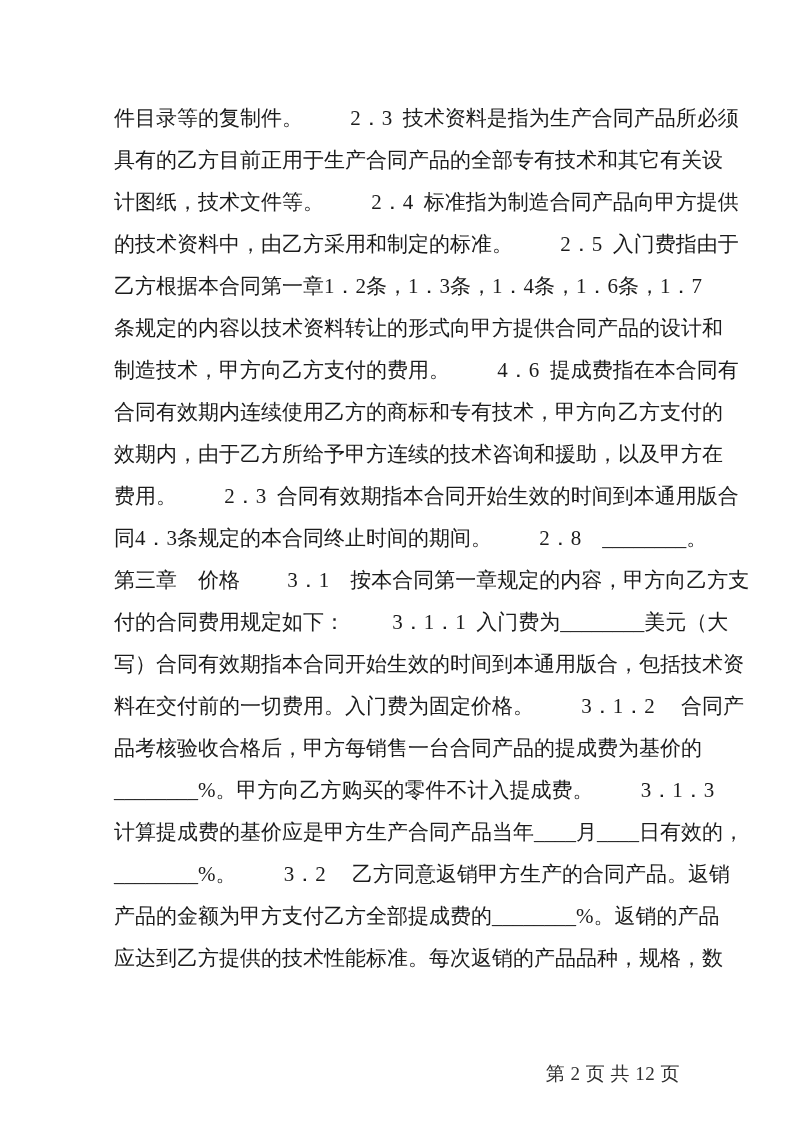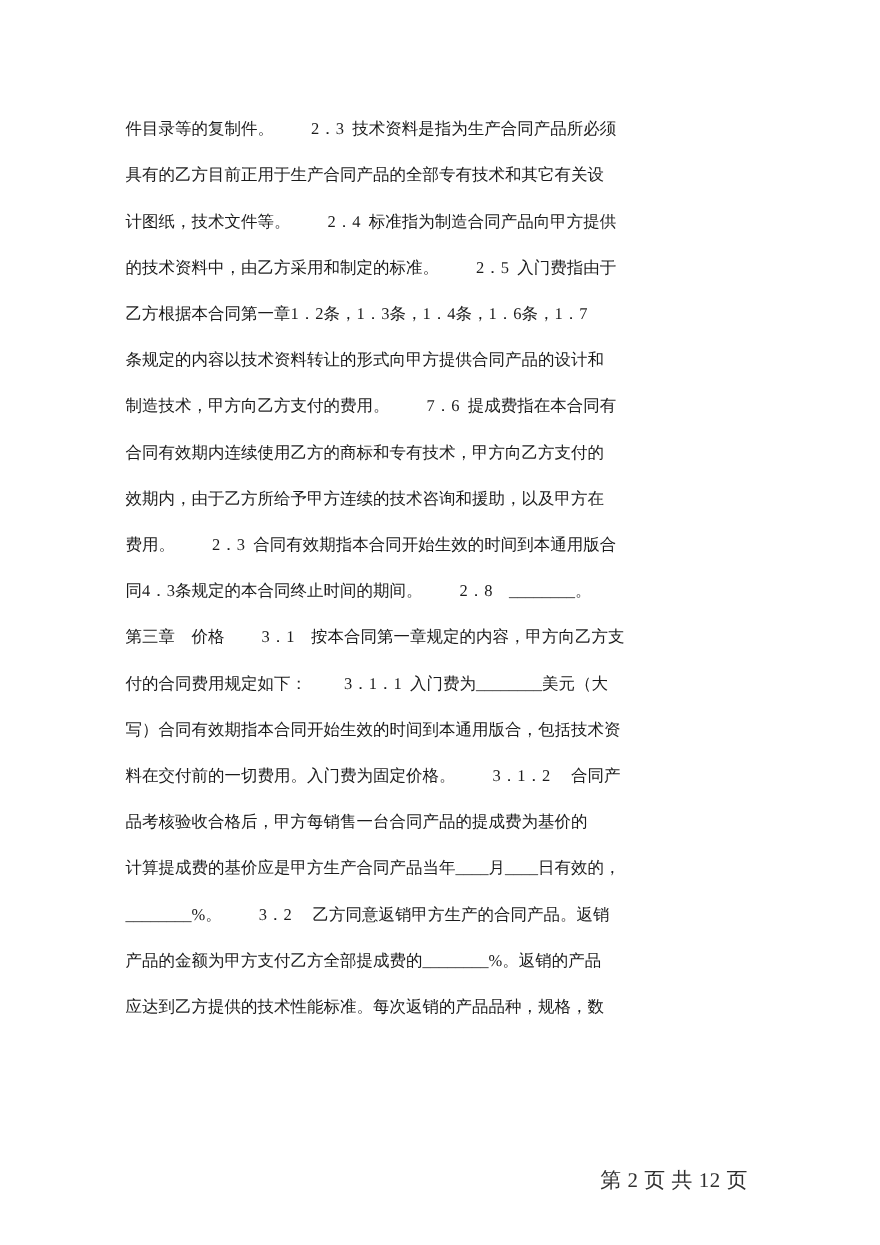--- a/index.html
+++ b/index.html
@@ -16,21 +16,21 @@
   }
   .doc-content {
     position: absolute;
     left: 114px;
     top: 97px;
     width: 586px;
   }
   .doc-line {
     margin: 0;
     padding: 0;
-    font-size: 15px;
+    font-size: 21px;
     line-height: 42px;
     color: #1b1b1b;
     white-space: pre;
     font-family: "Liberation Serif", "DejaVu Serif", serif;
   }
   .page-footer {
     position: absolute;
     top: 1047px;
     right: 120px;
     font-size: 19px;
@@ -44,30 +44,31 @@
 </head>
 <body>
 
 <div class="doc-content">
   <p class="doc-line">件目录等的复制件。　　 2．3  技术资料是指为生产合同产品所必须</p>
   <p class="doc-line">具有的乙方目前正用于生产合同产品的全部专有技术和其它有关设</p>
   <p class="doc-line">计图纸，技术文件等。　　 2．4  标准指为制造合同产品向甲方提供</p>
   <p class="doc-line">的技术资料中，由乙方采用和制定的标准。　　 2．5  入门费指由于</p>
   <p class="doc-line">乙方根据本合同第一章1．2条，1．3条，1．4条，1．6条，1．7</p>
   <p class="doc-line">条规定的内容以技术资料转让的形式向甲方提供合同产品的设计和</p>
-  <p class="doc-line">制造技术，甲方向乙方支付的费用。　　 7．6  提成费指在本合同有</p>
+  <p class="doc-line">制造技术，甲方向乙方支付的费用。　　 4．6  提成费指在本合同有</p>
   <p class="doc-line">合同有效期内连续使用乙方的商标和专有技术，甲方向乙方支付的</p>
   <p class="doc-line">效期内，由于乙方所给予甲方连续的技术咨询和援助，以及甲方在</p>
   <p class="doc-line">费用。　　 2．3  合同有效期指本合同开始生效的时间到本通用版合</p>
   <p class="doc-line">同4．3条规定的本合同终止时间的期间。　　 2．8　________。</p>
   <p class="doc-line">第三章　价格　　 3．1　按本合同第一章规定的内容，甲方向乙方支</p>
   <p class="doc-line">付的合同费用规定如下：　　 3．1．1  入门费为________美元（大</p>
   <p class="doc-line">写）合同有效期指本合同开始生效的时间到本通用版合，包括技术资</p>
   <p class="doc-line">料在交付前的一切费用。入门费为固定价格。　　 3．1．2 　合同产</p>
   <p class="doc-line">品考核验收合格后，甲方每销售一台合同产品的提成费为基价的</p>
+  <p class="doc-line">________%。甲方向乙方购买的零件不计入提成费。　　 3．1．3</p>
   <p class="doc-line">计算提成费的基价应是甲方生产合同产品当年____月____日有效的，</p>
   <p class="doc-line">________%。　　 3．2 　乙方同意返销甲方生产的合同产品。返销</p>
   <p class="doc-line">产品的金额为甲方支付乙方全部提成费的________%。返销的产品</p>
   <p class="doc-line">应达到乙方提供的技术性能标准。每次返销的产品品种，规格，数</p>
 </div>
 
 <div class="page-footer">
   <span>第 2 页 共 12 页</span>
 </div>
 

